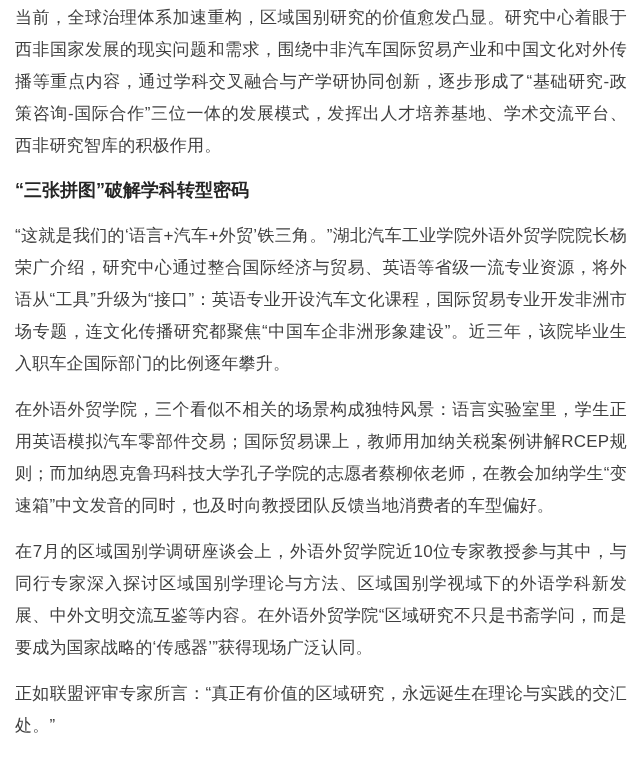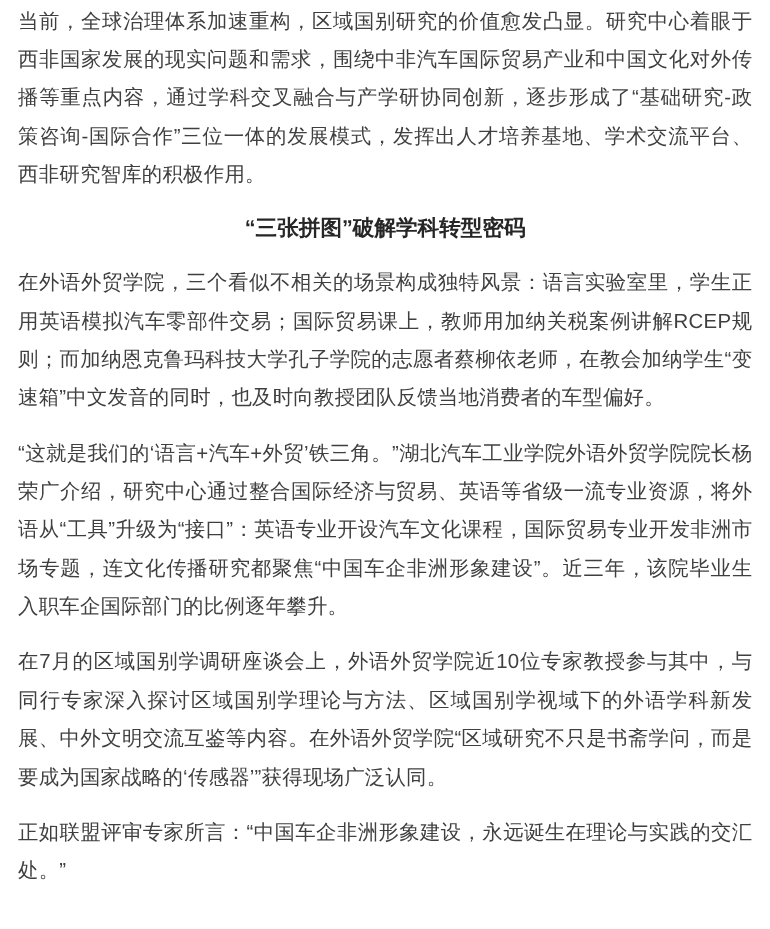--- a/index.html
+++ b/index.html
@@ -24,31 +24,31 @@
     text-align: justify;
     letter-spacing: 0.2px;
     word-break: break-all;
   }
   .section-heading {
     margin: 8px 0 16px 0;
     font-size: 18px;
     line-height: 28px;
     font-weight: 700;
     color: #262626;
-    text-align: center;
+    text-align: left;
   }
 </style>
 </head>
 <body>
 
 <div class="page">
   <p class="para">当前，全球治理体系加速重构，区域国别研究的价值愈发凸显。研究中心着眼于西非国家发展的现实问题和需求，围绕中非汽车国际贸易产业和中国文化对外传播等重点内容，通过学科交叉融合与产学研协同创新，逐步形成了“基础研究-政策咨询-国际合作”三位一体的发展模式，发挥出人才培养基地、学术交流平台、西非研究智库的积极作用。</p>
 
   <h2 class="section-heading">“三张拼图”破解学科转型密码</h2>
 
+  <p class="para">“这就是我们的‘语言+汽车+外贸’铁三角。”湖北汽车工业学院外语外贸学院院长杨荣广介绍，研究中心通过整合国际经济与贸易、英语等省级一流专业资源，将外语从“工具”升级为“接口”：英语专业开设汽车文化课程，国际贸易专业开发非洲市场专题，连文化传播研究都聚焦“中国车企非洲形象建设”。近三年，该院毕业生入职车企国际部门的比例逐年攀升。</p>
+
   <p class="para">在外语外贸学院，三个看似不相关的场景构成独特风景：语言实验室里，学生正用英语模拟汽车零部件交易；国际贸易课上，教师用加纳关税案例讲解RCEP规则；而加纳恩克鲁玛科技大学孔子学院的志愿者蔡柳依老师，在教会加纳学生“变速箱”中文发音的同时，也及时向教授团队反馈当地消费者的车型偏好。</p>
-
-  <p class="para">“这就是我们的‘语言+汽车+外贸’铁三角。”湖北汽车工业学院外语外贸学院院长杨荣广介绍，研究中心通过整合国际经济与贸易、英语等省级一流专业资源，将外语从“工具”升级为“接口”：英语专业开设汽车文化课程，国际贸易专业开发非洲市场专题，连文化传播研究都聚焦“中国车企非洲形象建设”。近三年，该院毕业生入职车企国际部门的比例逐年攀升。</p>
 
   <p class="para">在7月的区域国别学调研座谈会上，外语外贸学院近10位专家教授参与其中，与同行专家深入探讨区域国别学理论与方法、区域国别学视域下的外语学科新发展、中外文明交流互鉴等内容。在外语外贸学院“区域研究不只是书斋学问，而是要成为国家战略的‘传感器’”获得现场广泛认同。</p>
 
-  <p class="para">正如联盟评审专家所言：“中国车企非洲形象建设，永远诞生在理论与实践的交汇处。”</p>
+  <p class="para">正如联盟评审专家所言：“真正有价值的区域研究，永远诞生在理论与实践的交汇处。”</p>
 </div>
 
 </body></html>

